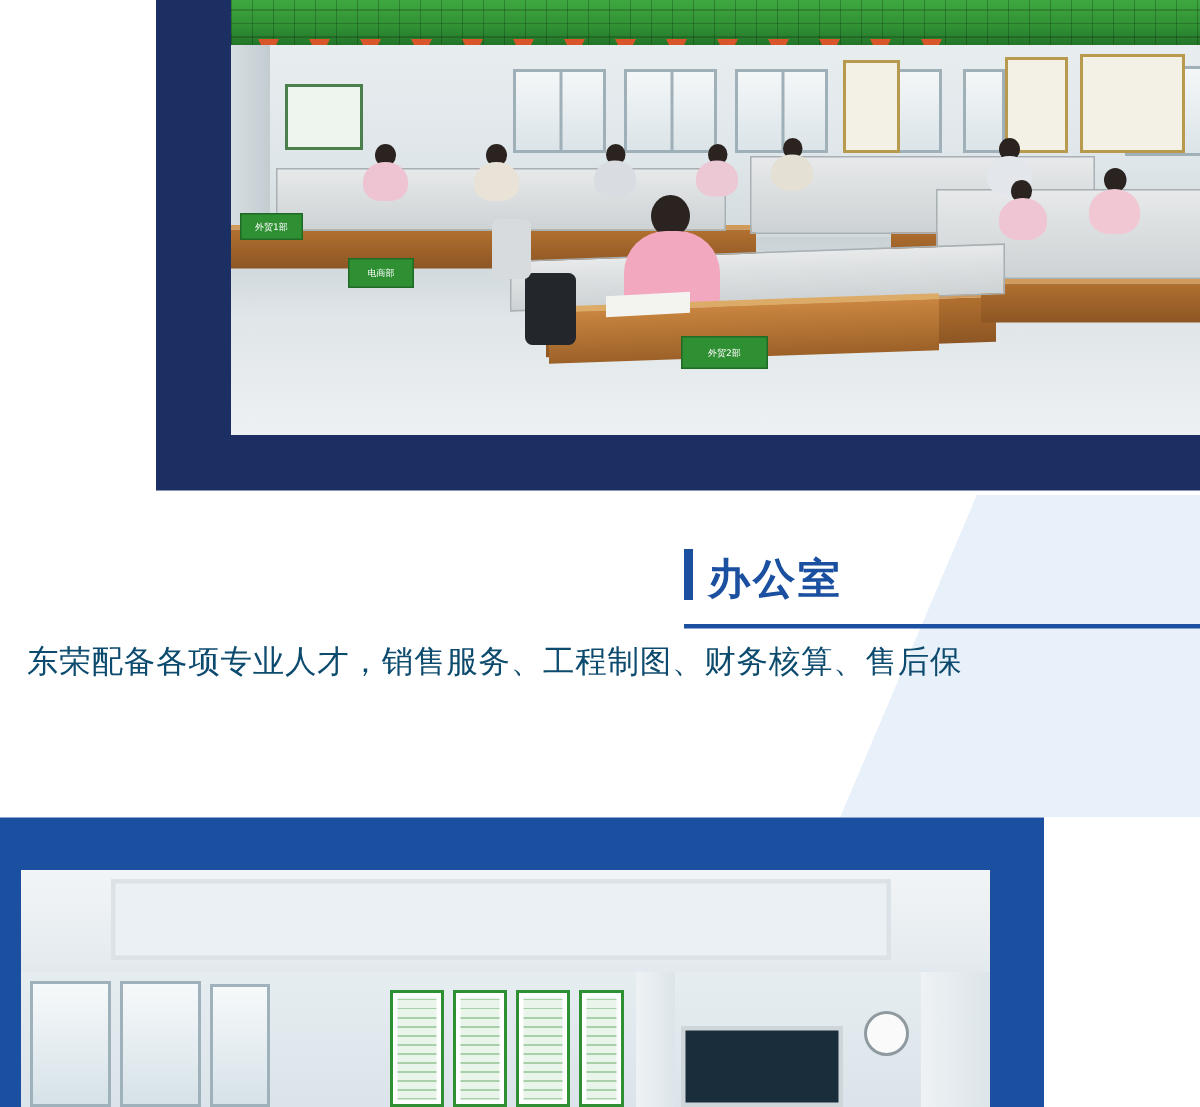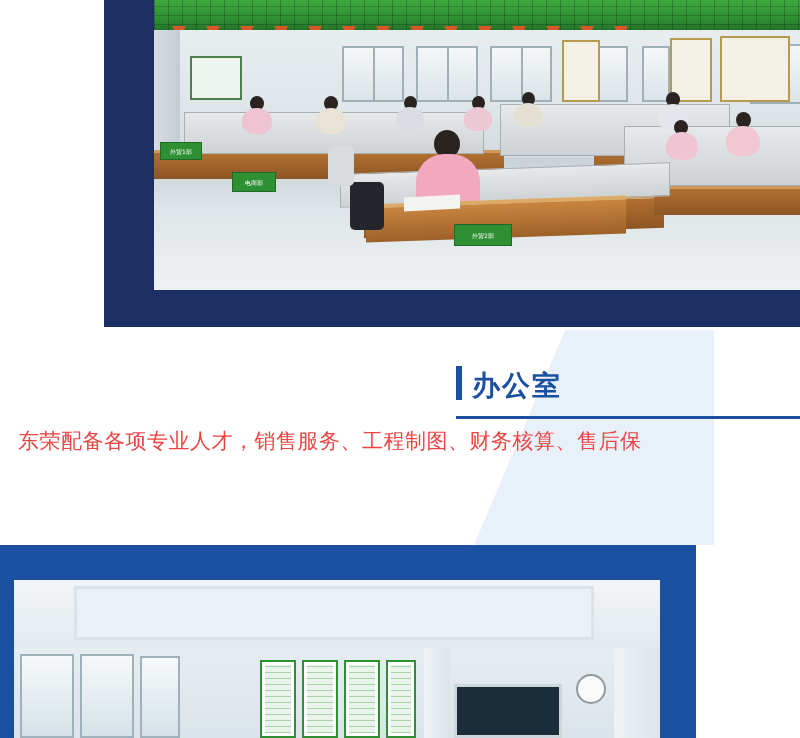--- a/index.html
+++ b/index.html
@@ -116,21 +116,21 @@
     width: 0; height: 0;
     border-left: 7px solid transparent;
     border-right: 7px solid transparent;
     border-top: 14px solid #d8562a;
   }
 
   
   .section-two {
     position: absolute;
     left: 0; top: 330px;
-    width: 714px;
+    width: 800px;
     height: 215px;
     background: #ffffff;
   }
   .pale-wedge {
     position: absolute;
     right: 0; top: 0;
     width: 240px; height: 215px;
     background: #e8f0f9;
     clip-path: polygon(38% 0, 100% 0, 100% 100%, 0 100%);
   }
@@ -159,21 +159,21 @@
     left: 456px; top: 86px;
     width: 344px; height: 3px;
     background: #1b4fa0;
   }
   .body-text {
     position: absolute;
     left: 18px; top: 88px;
     width: 770px;
     font-size: 21px;
     line-height: 46px;
-    color: #ef4444;
+    color: #0c4a6e;
     font-family: "DejaVu Sans", sans-serif;
     letter-spacing: 0.5px;
   }
 
   
   .section-three {
     position: absolute;
     left: 0; top: 545px;
     width: 800px;
     height: 193px;

